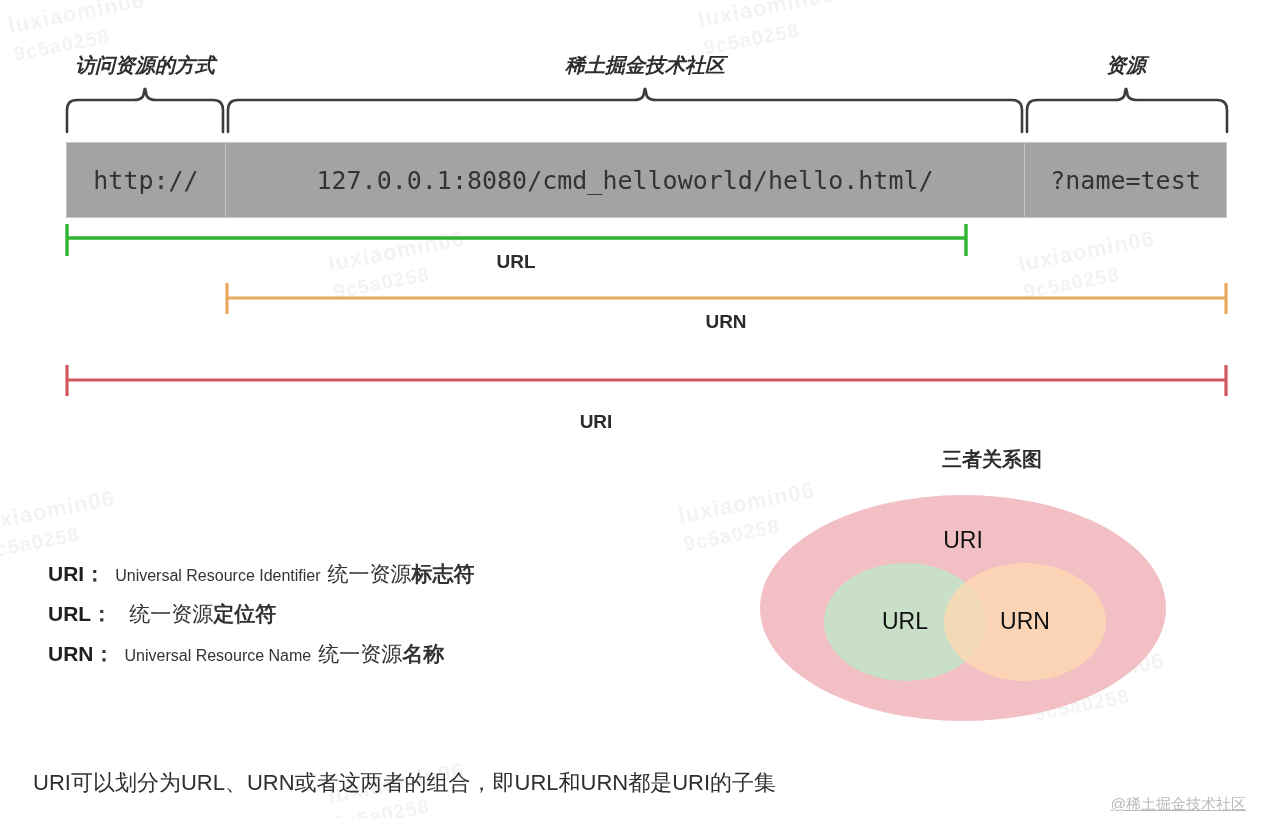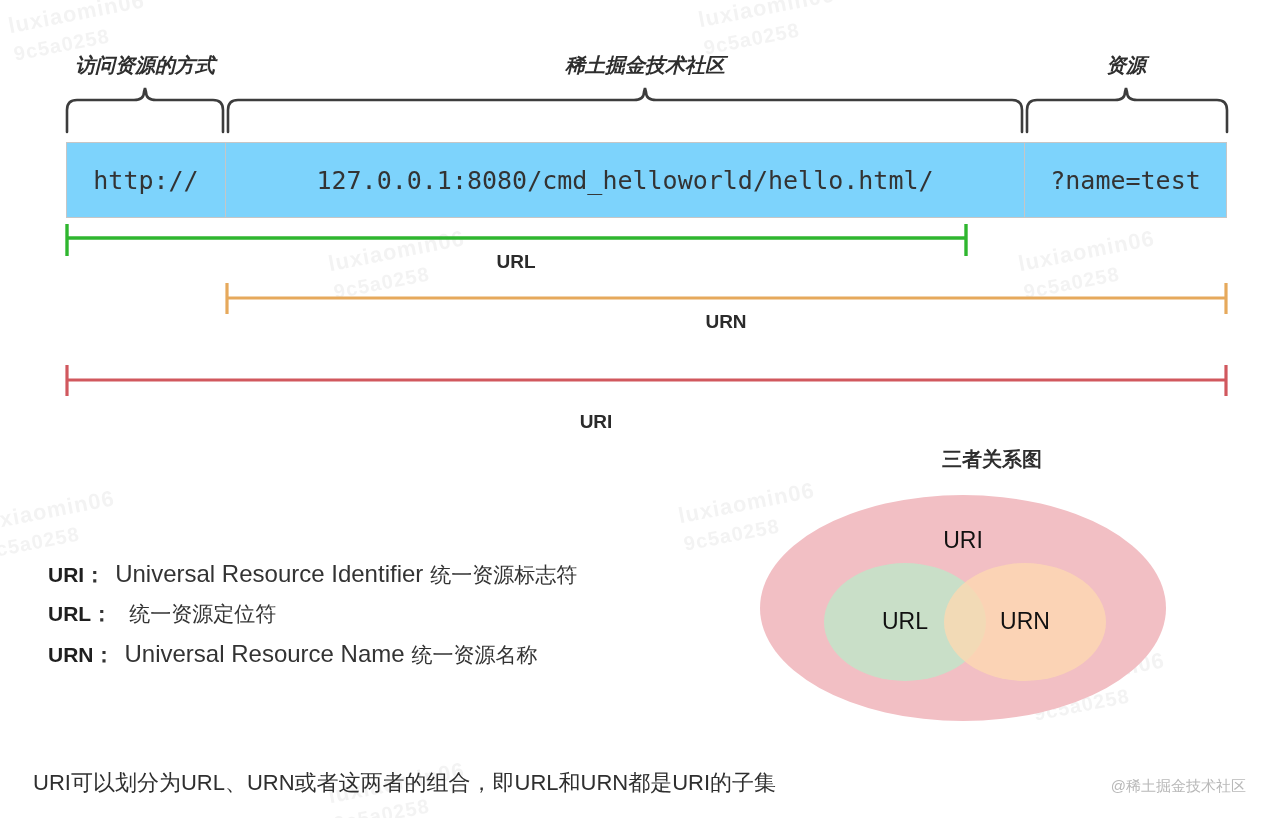--- a/index.html
+++ b/index.html
@@ -47,21 +47,21 @@
 
   
   .url-box {
     position: absolute;
     left: 66px;
     top: 142px;
     width: 1161px;
     height: 76px;
     border: 1px solid #c6c6c6;
     box-sizing: border-box;
-    background: #7dd3fc;
+    background: #a3a3a3;
     display: flex;
   }
   .url-cell {
     display: flex;
     align-items: center;
     justify-content: center;
     font-family: "DejaVu Sans Mono", "Liberation Mono", monospace;
     font-size: 25px;
     color: #333333;
     white-space: nowrap;
@@ -96,23 +96,23 @@
     font-size: 21px;
     color: #333333;
   }
   .legend-key {
     font-weight: 700;
     font-size: 21px;
     color: #1f1f1f;
     white-space: nowrap;
   }
   .legend-colon { font-weight: 700; margin-right: 10px; }
-  .legend-en { font-size: 24px; color: #333333; white-space: nowrap; }
+  .legend-en { font-size: 16px; color: #333333; white-space: nowrap; }
   .legend-cn { font-size: 21px; color: #333333; margin-left: 7px; white-space: nowrap; }
-  .legend-cn b { font-weight: 400; }
+  .legend-cn b { font-weight: 700; }
 
   
   .venn-title {
     position: absolute;
     left: 892px;
     top: 446px;
     width: 200px;
     text-align: center;
     font-size: 20px;
     font-weight: 700;
@@ -157,24 +157,25 @@
     position: absolute;
     left: 33px;
     top: 768px;
     font-size: 22px;
     color: #2f2f2f;
     white-space: nowrap;
   }
   .brand {
     position: absolute;
     right: 22px;
-    top: 777px;
+    top: 795px;
     font-size: 15px;
     color: #b9b9b9;
     white-space: nowrap;
+    text-decoration: underline;
   }
 </style>
 </head>
 <body>
 
 <div id="wm-layer">
     <div class="wm" style="left: 10px; top: 0px;">luxiaomin06<small>9c5a0258</small></div>
     <div class="wm" style="left: 700px; top: -6px;">luxiaomin06<small>9c5a0258</small></div>
     <div class="wm" style="left: 330px; top: 238px;">luxiaomin06<small>9c5a0258</small></div>
     <div class="wm" style="left: 1020px; top: 238px;">luxiaomin06<small>9c5a0258</small></div>

